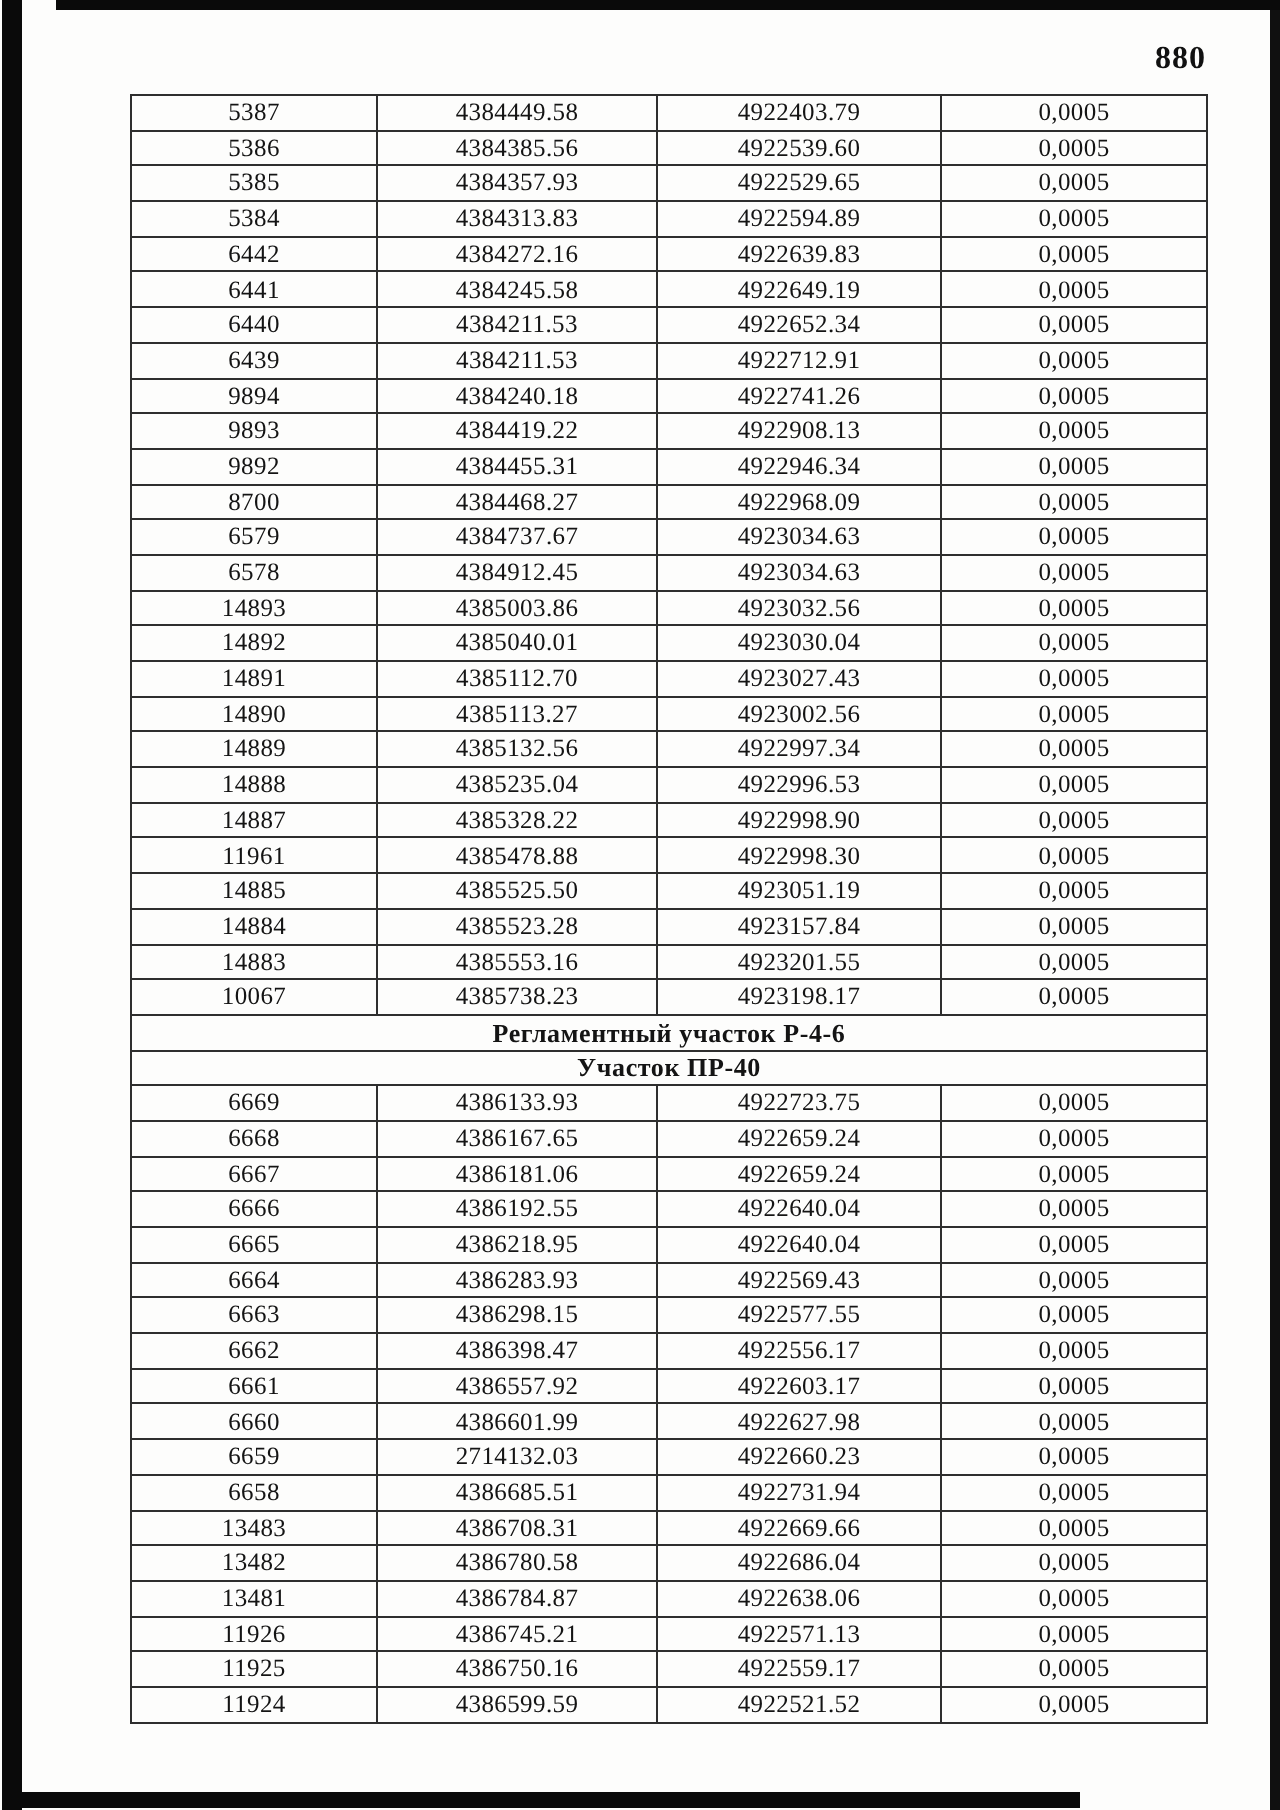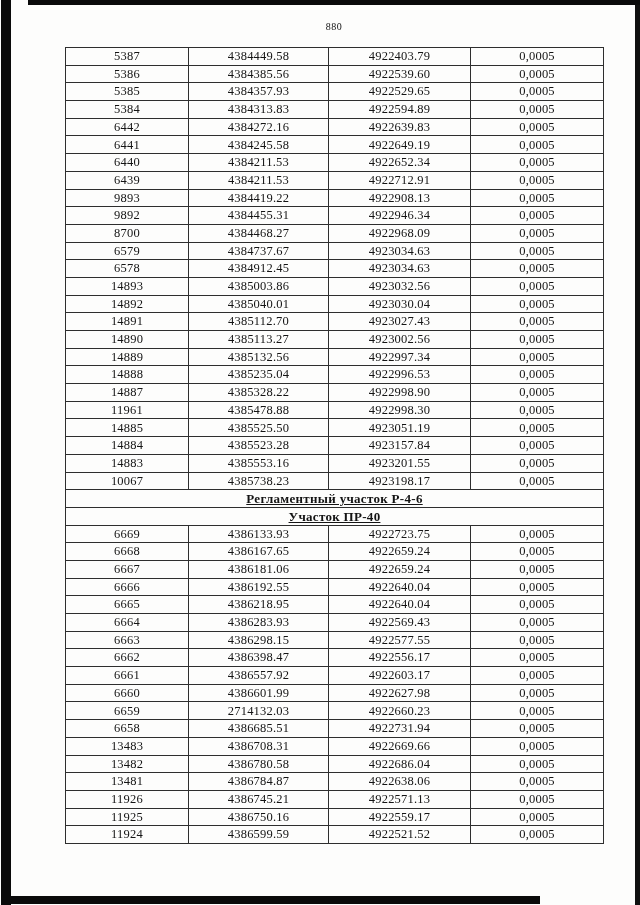--- a/index.html
+++ b/index.html
@@ -21,23 +21,23 @@
   .scan-left   { left: 1px;  top: 0;      width: 10px;  height: 905px; }
   .scan-top    { left: 28px; top: 0;      right: 0;     height: 5px;  }
   .scan-right  { right: 0;   top: 5px;    width: 5px;   height: 900px; background:#101010; }
   .scan-bottom { left: 6px;  bottom: 1px; width: 534px; height: 8px;  }
 
   .page-number {
     position: absolute;
     top: 21px;
     left: 65px;
     width: 538px;
-    text-align: center;
-    font-size: 10px;
-    font-weight: normal;
+    text-align: right;
+    font-size: 16px;
+    font-weight: bold;
     letter-spacing: 0.5px;
     color: #111;
   }
 
   table.coords {
     position: absolute;
     top: 47px;
     left: 65px;
     width: 538px;
     border-collapse: collapse;
@@ -53,21 +53,20 @@
     font-size: 12.5px;
     line-height: 1;
     letter-spacing: 0.2px;
     white-space: nowrap;
     overflow: hidden;
   }
   table.coords tr.section-row td {
     font-weight: bold;
     font-size: 13px;
     letter-spacing: 0.3px;
-    text-decoration: underline;
   }
   
   table.coords tr td { box-shadow: 0 -1px 0 rgba(80,80,80,0.25); }
 </style>
 </head>
 <body>
 
 <div class="page">
   <div class="scan-bar scan-left"></div>
   <div class="scan-bar scan-top"></div>
@@ -126,20 +125,26 @@
           <td>4922652.34</td>
           <td>0,0005</td>
         </tr>
         <tr>
           <td>6439</td>
           <td>4384211.53</td>
           <td>4922712.91</td>
           <td>0,0005</td>
         </tr>
         <tr>
+          <td>9894</td>
+          <td>4384240.18</td>
+          <td>4922741.26</td>
+          <td>0,0005</td>
+        </tr>
+        <tr>
           <td>9893</td>
           <td>4384419.22</td>
           <td>4922908.13</td>
           <td>0,0005</td>
         </tr>
         <tr>
           <td>9892</td>
           <td>4384455.31</td>
           <td>4922946.34</td>
           <td>0,0005</td>

